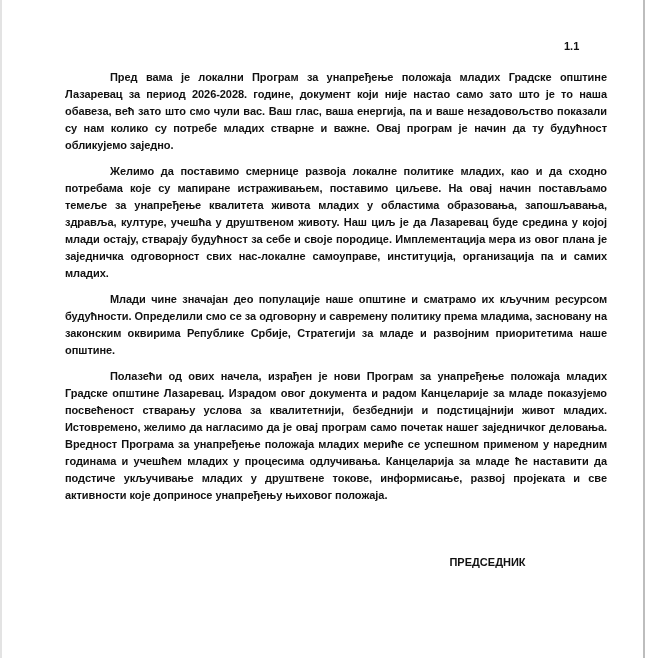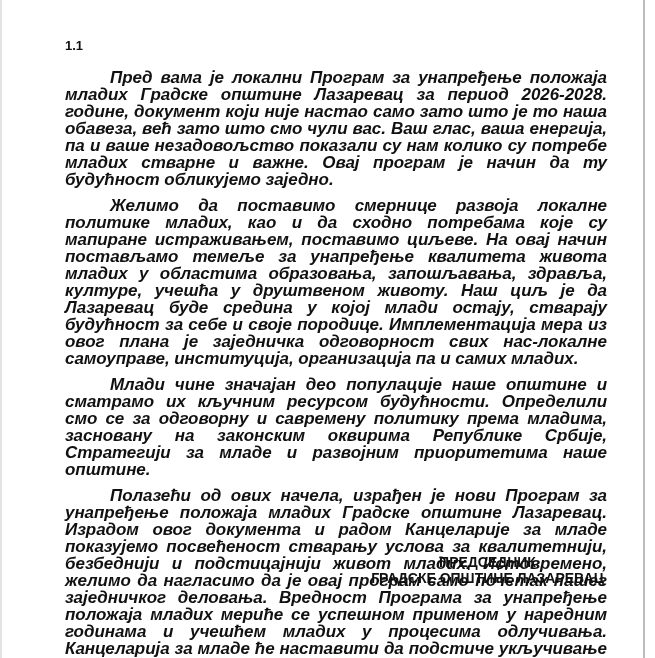--- a/index.html
+++ b/index.html
@@ -29,49 +29,49 @@
     }
     .page {
       position: absolute;
       left: 65px;
       top: 37px;
       width: 542px;
     }
     .heading {
       display: flex;
       font-weight: bold;
-      font-size: 13px;
+      font-size: 11px;
       line-height: 18px;
       margin: 0 0 14px 0;
+      justify-content: flex-end;
     }
     .heading .num {
       width: 43px;
       flex: none;
     }
     .para {
       font-weight: bold;
-      font-size: 17px;
+      font-size: 11px;
       line-height: 17px;
       text-align: justify;
       text-indent: 45px;
       margin: 0 0 9px 0;
       letter-spacing: -0.05px;
-      font-style: italic;
     }
     .para.last {
       margin-bottom: 9px;
     }
     .signature {
       position: absolute;
       left: 360px;
       top: 554px;
       width: 255px;
       text-align: center;
       font-weight: bold;
-      font-size: 14px;
+      font-size: 11px;
       line-height: 16px;
     }
     .signature div {
       white-space: nowrap;
     }
   </style>
 </head>
 <body>
 
 <div class="page-edge-left"></div>
@@ -83,14 +83,13 @@
   </div>
 
   <p class="para">Пред вама је локални Програм за унапређење положаја младих Градске општине Лазаревац за период 2026-2028. године, документ који није настао само зато што је то наша обавеза, већ зато што смо чули вас. Ваш глас, ваша енергија, па и ваше незадовољство показали су нам колико су потребе младих стварне и важне. Овај програм је начин да ту будућност обликујемо заједно.</p>
   <p class="para">Желимо да поставимо смернице развоја локалне политике младих, као и да сходно потребама које су мапиране истраживањем, поставимо циљеве. На овај начин постављамо темеље за унапређење квалитета живота младих у областима образовања, запошљавања, здравља, културе, учешћа у друштвеном животу. Наш циљ је да Лазаревац буде средина у којој млади остају, стварају будућност за себе и своје породице. Имплементација мера из овог плана је заједничка одговорност свих нас-локалне самоуправе, институција, организација па и самих младих.</p>
   <p class="para">Млади чине значајан део популације наше општине и сматрамо их кључним ресурсом будућности. Определили смо се за одговорну и савремену политику према младима, засновану на законским оквирима Републике Србије, Стратегији за младе и развојним приоритетима наше општине.</p>
   <p class="para last">Полазећи од ових начела, израђен је нови Програм за унапређење положаја младих Градске општине Лазаревац. Израдом овог документа и радом Канцеларије за младе показујемо посвећеност стварању услова за квалитетнији, безбеднији и подстицајнији живот младих. Истовремено, желимо да нагласимо да је овај програм само почетак нашег заједничког деловања. Вредност Програма за унапређење положаја младих мериће се успешном применом у наредним годинама и учешћем младих у процесима одлучивања. Канцеларија за младе ће наставити да подстиче укључивање младих у друштвене токове, информисање, развој пројеката и све активности које доприносе унапређењу њиховог положаја.</p>
 </div>
 
 <div class="signature">
   <div>ПРЕДСЕДНИК</div>
-  <div>ГРАДСКЕ ОПШТИНЕ ЛАЗАРЕВАЦ</div>
 </div>
 
 </body></html>

